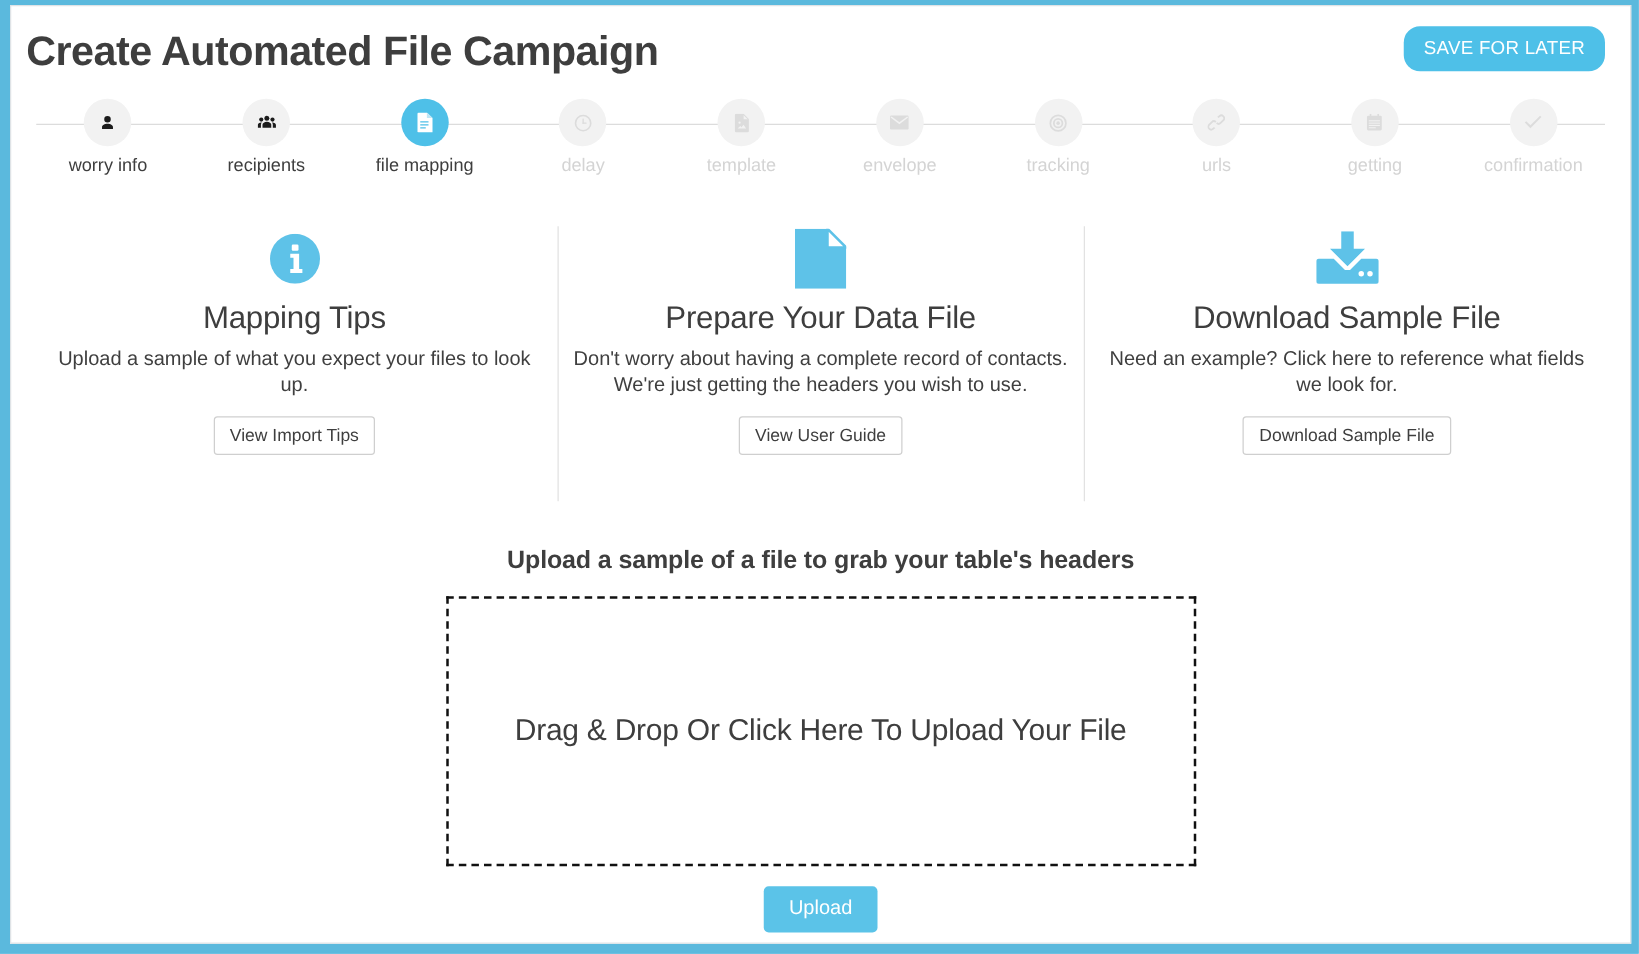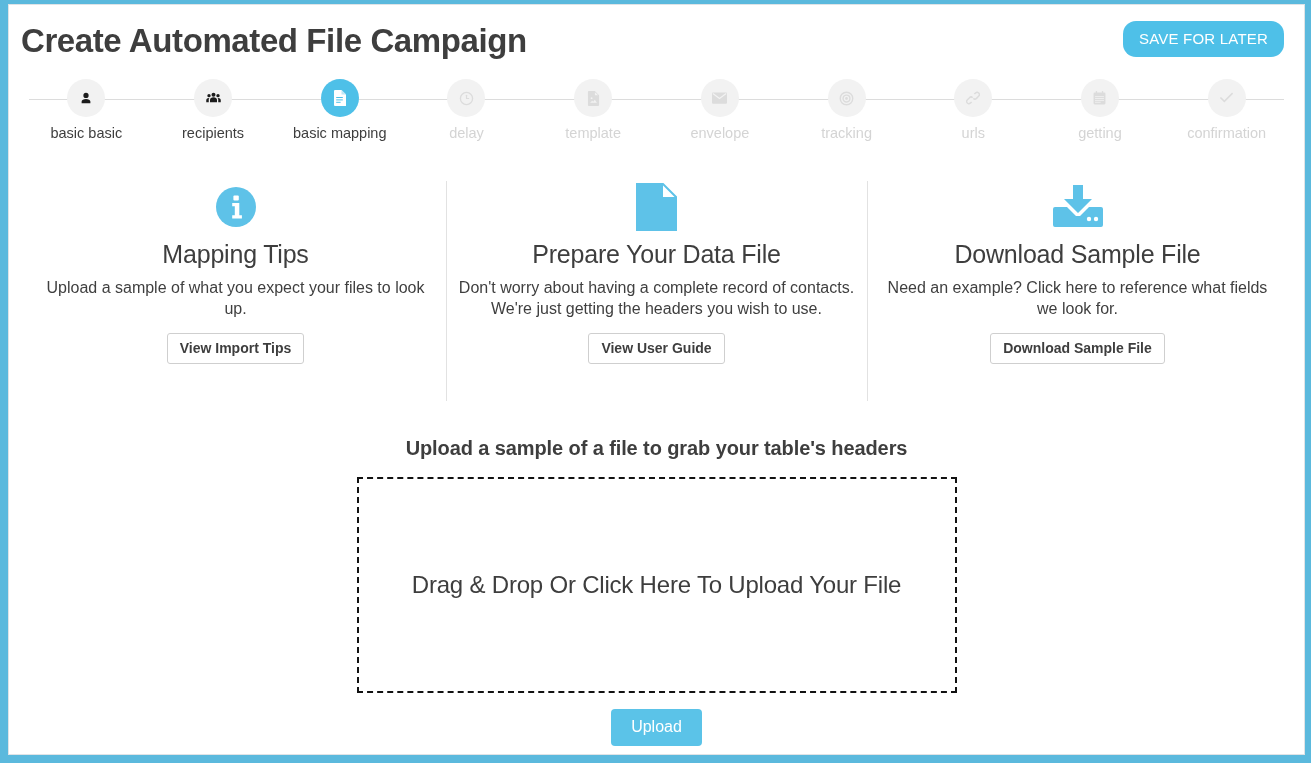--- a/index.html
+++ b/index.html
@@ -160,21 +160,20 @@
   }
   .ghost-btn {
     background: #ffffff;
     border: 1px solid #cfcfcf;
     border-radius: 3px;
     font-family: "Liberation Sans", sans-serif;
     font-size: 14px;
     color: #3e3e3e;
     padding: 6px 12px 7px 12px;
     cursor: pointer;
-    font-weight: bold;
   }
 
   
   .upload-section {
     margin-top: 36px;
     text-align: center;
   }
   .upload-heading {
     font-size: 20px;
     font-weight: 600;
@@ -222,21 +221,21 @@
 
     <div class="stepper">
       <div class="stepper-line"></div>
 
       <div class="step done">
         <span class="step-circle">
           <svg width="14" height="14" viewBox="0 0 16 16">
             <path d="M8 8a3 3 0 1 0 0-6 3 3 0 0 0 0 6zm0 1.2c-2.6 0-5 1.3-5 2.9V14h10v-1.9c0-1.6-2.4-2.9-5-2.9z"></path>
           </svg>
         </span>
-        <span class="step-label">basic basic</span>
+        <span class="step-label">worry info</span>
       </div>
 
       <div class="step done">
         <span class="step-circle">
           <svg width="15" height="14" viewBox="0 0 18 16">
             <circle cx="9" cy="4" r="2.4"></circle>
             <circle cx="3.6" cy="5.2" r="2"></circle>
             <circle cx="14.4" cy="5.2" r="2"></circle>
             <path d="M9 7.2c-2.3 0-4.2 1.3-4.2 2.9V13h8.4v-2.9C13.2 8.5 11.3 7.2 9 7.2z"></path>
             <path d="M3.6 8c-1.8 0-3.3 1-3.3 2.3V13h3V10c0-.7.3-1.4.8-2-.2 0-.3 0-.5 0z"></path>
@@ -249,21 +248,21 @@
       <div class="step active">
         <span class="step-circle">
           <svg width="14" height="16" viewBox="0 0 14 16">
             <path d="M2 0h6.5L13 4.4V16H2a1 1 0 0 1-1-1V1a1 1 0 0 1 1-1z"></path>
             <path d="M8.5 0 13 4.4H8.5V0z" fill="#bfe7f6"></path>
             <rect x="3.2" y="7" width="6.6" height="1" fill="#4ec0e8"></rect>
             <rect x="3.2" y="9.4" width="6.6" height="1" fill="#4ec0e8"></rect>
             <rect x="3.2" y="11.8" width="4.4" height="1" fill="#4ec0e8"></rect>
           </svg>
         </span>
-        <span class="step-label">basic mapping</span>
+        <span class="step-label">file mapping</span>
       </div>
 
       <div class="step pending">
         <span class="step-circle">
           <svg width="15" height="15" viewBox="0 0 16 16">
             <path d="M8 .8a7.2 7.2 0 1 0 0 14.4A7.2 7.2 0 0 0 8 .8zm0 1.4a5.8 5.8 0 1 1 0 11.6A5.8 5.8 0 0 1 8 2.2z"></path>
             <rect x="7.4" y="4" width="1.2" height="4.6" rx="0.5"></rect>
             <rect x="7.4" y="7.5" width="3.6" height="1.1" rx="0.5"></rect>
           </svg>
         </span>

